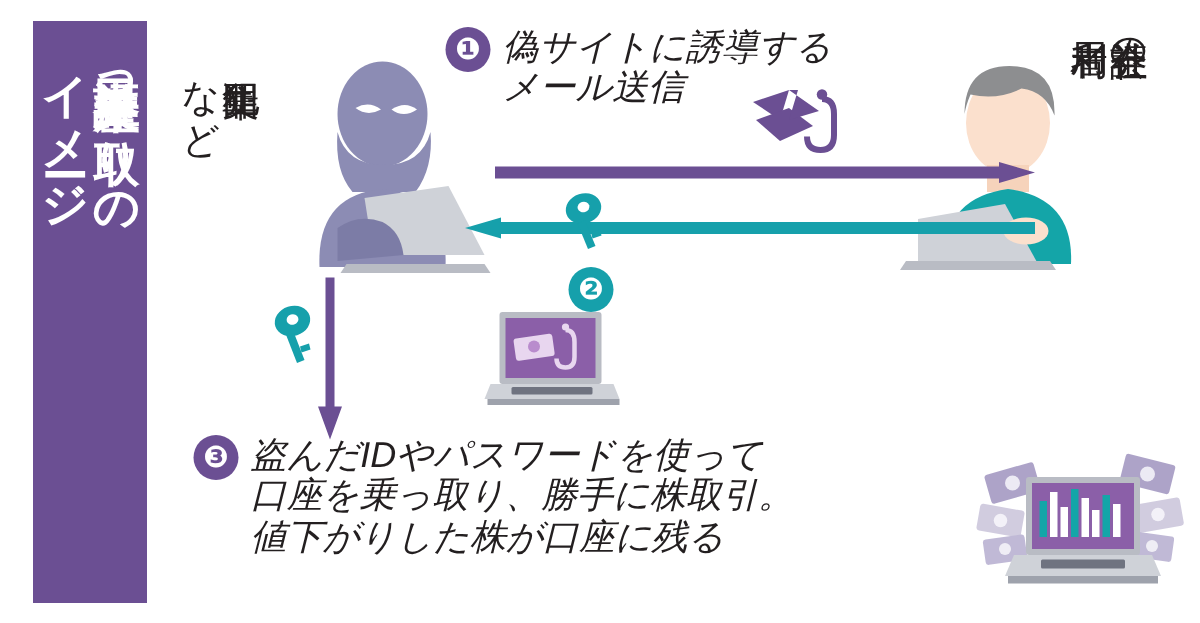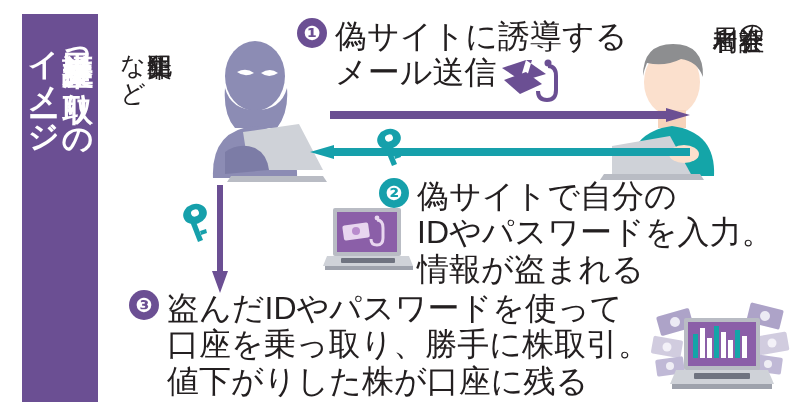--- a/index.html
+++ b/index.html
@@ -39,21 +39,21 @@
 
   
   .step{position:absolute;display:flex;align-items:flex-start;gap:8px;}
   .badge{
     flex:none;width:30px;height:30px;border-radius:50%;
     display:flex;align-items:center;justify-content:center;
     color:#fff;font-size:20px;font-weight:bold;line-height:1;
   }
   .badge.purple{background:#6b4f93;}
   .badge.teal{background:#16a0ab;}
-  .steptext{font-size:32px;line-height:1.14;color:#231f20;white-space:pre-line;}
+  .steptext{font-size:24px;line-height:1.14;color:#231f20;white-space:pre-line;font-style:italic;}
 
   #step-1{left:297px;top:18px;}
   #step-1 .steptext{text-align:left;}
   #step-2{left:379px;top:178px;}
   #step-3{left:129px;top:290px;}
 
   
   #arrow-email{position:absolute;left:330px;top:108px;width:360px;height:14px;}
   #arrow-credential{position:absolute;left:310px;top:145px;width:380px;height:14px;}
   #arrow-down{position:absolute;left:212px;top:185px;width:16px;height:108px;}
@@ -164,23 +164,20 @@
     <svg width="34" height="40" viewBox="0 0 34 40">
       <ellipse cx="15" cy="11" rx="12" ry="10" fill="#16a0ab" transform="rotate(-18 15 11)"></ellipse>
       <ellipse cx="15" cy="10" rx="4" ry="3.5" fill="#ffffff" transform="rotate(-18 15 10)"></ellipse>
       <path d="M16 19 l7 18 l-5 2 l-7 -18z" fill="#16a0ab"></path>
       <path d="M20 28 l6 -2 l1 4 l-6 2z" fill="#16a0ab"></path>
     </svg>
   </div>
 
   <div class="step" id="step-2">
     <span class="badge teal">❷</span>
-    <span class="steptext">偽サイトで自分の
-IDやパスワードを入力。
-情報が盗まれる</span>
   </div>
 
   <div id="icon-laptop-phish">
     <svg width="88" height="76" viewBox="0 0 88 76">
       <rect x="8" y="2" width="68" height="48" rx="2" fill="#b9bcc4"></rect>
       <rect x="12" y="6" width="60" height="40" fill="#8b5fa8"></rect>
       <g transform="translate(18,14)">
         <rect x="0" y="4" width="26" height="15" rx="2" fill="#e8d6ef" transform="rotate(-8 13 11)"></rect>
         <circle cx="13" cy="11" r="4" fill="#b98ccd"></circle>
         <path d="M34 0 q6 0 6 8 v10 q0 7 -6 7 q-6 0 -6 -6" fill="none" stroke="#e8d6ef" stroke-width="3"></path>

